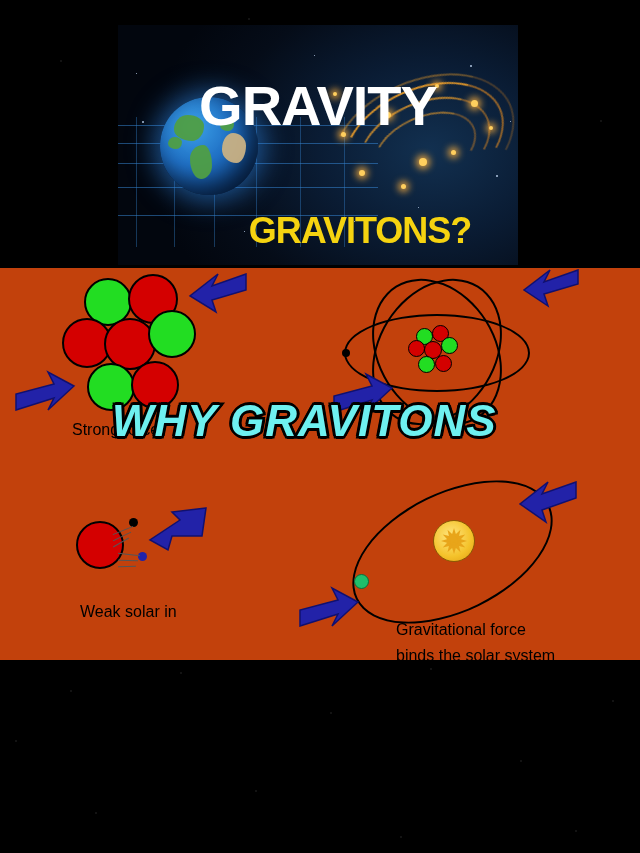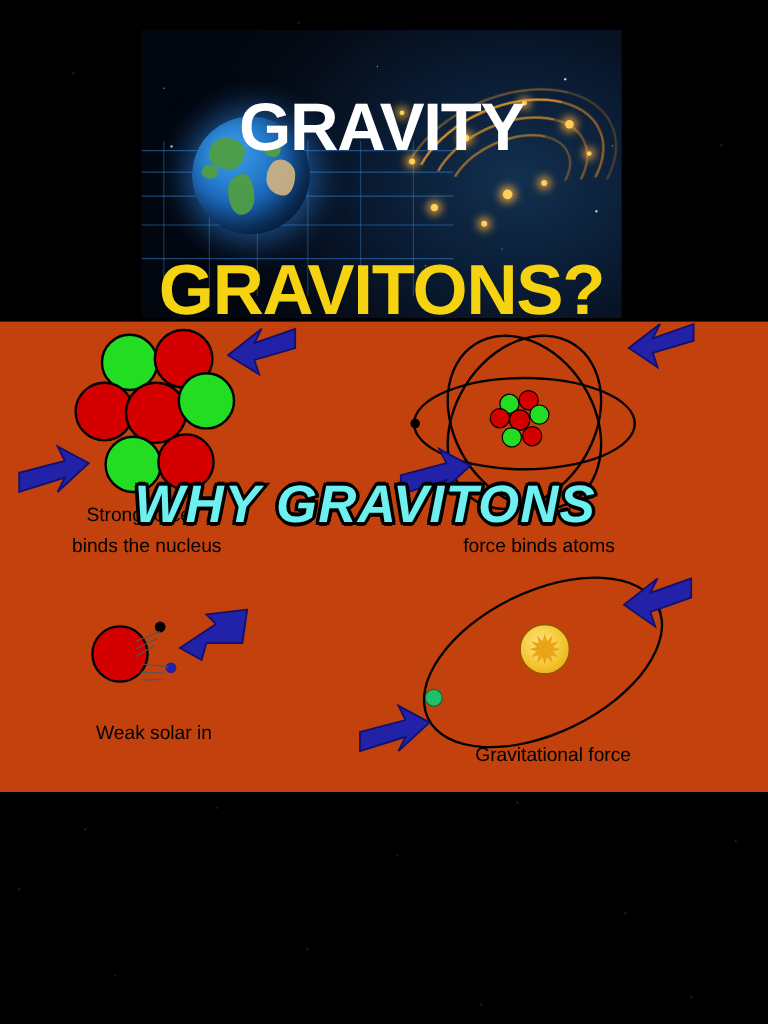--- a/index.html
+++ b/index.html
@@ -23,21 +23,21 @@
   .cont.tan{background:#c9b184;}
   #swirl{position:absolute;left:205px;top:55px;width:195px;height:130px;}
   .arc{position:absolute;border:2px solid transparent;border-radius:50%;
        border-top-color:rgba(250,165,40,.85);border-right-color:rgba(250,150,30,.55);
        transform:rotate(-24deg);filter:blur(.4px);}
   .flare{position:absolute;border-radius:50%;background:#ffcf5e;
          box-shadow:0 0 7px 3px rgba(255,176,60,.85);}
   .btitle{position:absolute;left:0;width:400px;text-align:center;font-weight:bold;
           font-family:"Liberation Sans",sans-serif;letter-spacing:-1px;line-height:1;}
   #btitle-top{top:28px;font-size:56px;color:#ffffff;margin-top:25px;}
-  #btitle-bot{top:188px;font-size:59px;color:#f5d310;}
+  #btitle-bot{top:188px;font-size:36px;color:#f5d310;padding-left:42px;}
 
   
   #panel{position:absolute;left:0;top:268px;width:640px;height:392px;background:#c2410c;overflow:hidden;}
 
   .cap{position:absolute;color:#000;font-size:16px;line-height:20px;font-family:"Liberation Sans",sans-serif;}
 
   .circ{position:absolute;border-radius:50%;border:2px solid #000;box-sizing:border-box;}
   .red{background:#d40000;}
   .grn{background:#22dd22;}
 
@@ -174,21 +174,20 @@
         <polygon points="58,2 24,14 30,2 2,24 28,40 24,28 58,18" fill="#2222a8" stroke="#101070" stroke-width="1.5"></polygon>
       </svg>
     </div>
     <div class="arrow" style="left:14px;top:102px">
       <svg width="62" height="44" viewBox="0 0 62 44">
         <polygon points="2,40 40,28 34,40 60,16 34,2 40,14 2,24" fill="#2222a8" stroke="#101070" stroke-width="1.5"></polygon>
       </svg>
     </div>
 
     <div class="cap" style="left:72px;top:152px">Strong force</div>
-    <div class="cap" style="left:60px;top:178px">binds the nucleus</div>
 
     <div id="atom">
       <div class="orbit" style="left:8px;top:46px;width:186px;height:78px;transform:rotate(0deg)"></div>
       <div class="orbit" style="left:42px;top:6px;width:118px;height:156px;transform:rotate(32deg)"></div>
       <div class="orbit" style="left:42px;top:6px;width:118px;height:156px;transform:rotate(-32deg)"></div>
       <div class="edot" style="left:6px;top:81px"></div>
       <div class="edot" style="left:150px;top:140px"></div>
 
       <div>
         <div class="circ grn" style="left:80px;top:60px;width:17px;height:17px;border-width:1px"></div>
@@ -205,21 +204,20 @@
       <svg width="58" height="44" viewBox="0 0 58 44">
         <polygon points="56,2 22,14 28,2 2,22 26,38 22,26 56,16" fill="#2222a8" stroke="#101070" stroke-width="1.5"></polygon>
       </svg>
     </div>
     <div class="arrow" style="left:332px;top:104px">
       <svg width="62" height="44" viewBox="0 0 62 44">
         <polygon points="2,40 40,28 34,40 60,16 34,2 40,14 2,24" fill="#2222a8" stroke="#101070" stroke-width="1.5"></polygon>
       </svg>
     </div>
 
-    <div class="cap" style="left:386px;top:178px">force binds atoms</div>
 
     <div>
       <div class="circ red" style="left:76px;top:253px;width:48px;height:48px"></div>
       <div class="edot" style="position:absolute;left:129px;top:250px;width:9px;height:9px;background:#000;border-radius:50%"></div>
       <div style="position:absolute;left:138px;top:284px;width:9px;height:9px;background:#2222a8;border-radius:50%"></div>
       <div class="ray" style="left:112px;top:262px;width:22px;transform:rotate(-22deg)"></div>
       <div class="ray" style="left:112px;top:268px;width:20px;transform:rotate(-26deg)"></div>
       <div class="ray" style="left:112px;top:274px;width:18px;transform:rotate(-30deg)"></div>
       <div class="ray" style="left:118px;top:286px;width:22px;transform:rotate(6deg)"></div>
       <div class="ray" style="left:118px;top:292px;width:20px;transform:rotate(2deg)"></div>
@@ -258,19 +256,20 @@
         <polygon points="60,2 26,14 32,2 4,24 30,42 26,30 60,18" fill="#2222a8" stroke="#101070" stroke-width="1.5"></polygon>
       </svg>
     </div>
     <div class="arrow" style="left:298px;top:318px">
       <svg width="62" height="44" viewBox="0 0 62 44">
         <polygon points="2,40 40,28 34,40 60,16 34,2 40,14 2,24" fill="#2222a8" stroke="#101070" stroke-width="1.5"></polygon>
       </svg>
     </div>
 
     <div class="cap" style="left:396px;top:352px">Gravitational force</div>
+    <div class="cap" style="left:396px;top:378px">binds the solar system</div>
   </div>
 
   <div class="overlay" id="ov1">
     <span>WHY GRAVITONS</span>
   </div>
 
 </div>
 
 </body></html>

